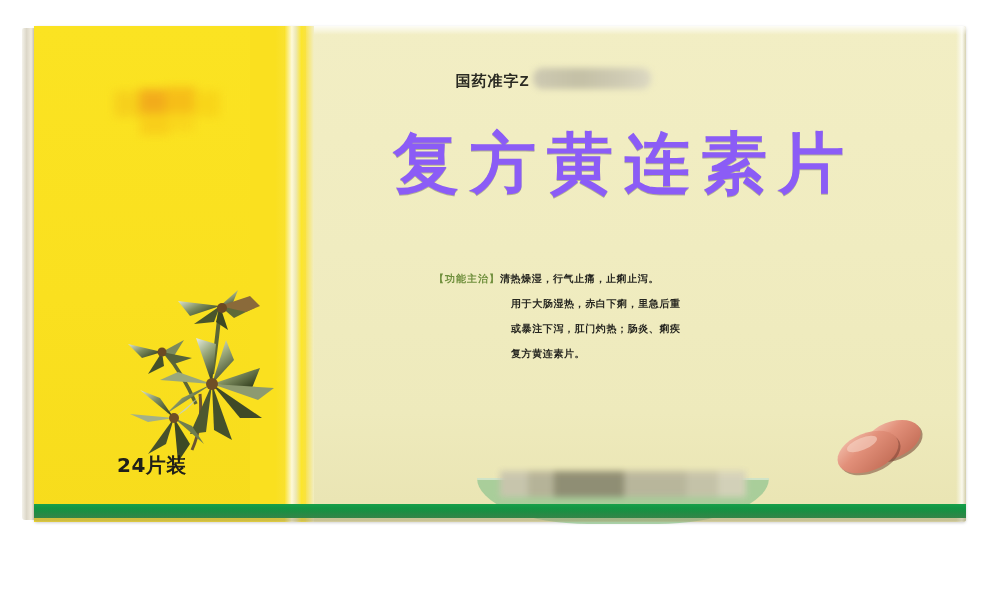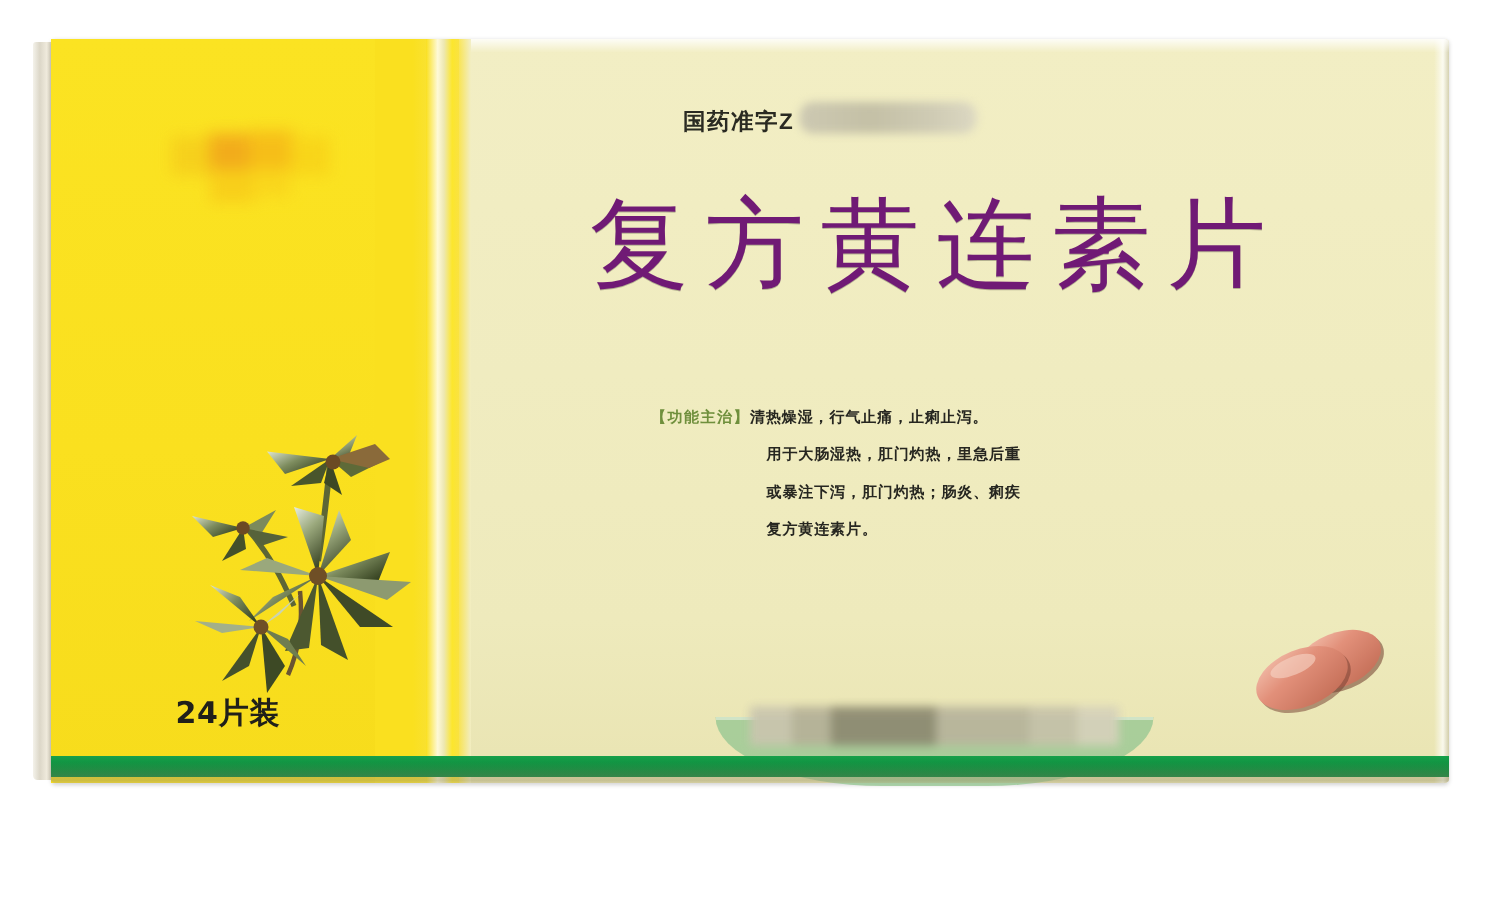--- a/index.html
+++ b/index.html
@@ -49,36 +49,36 @@
   
   .logo-mosaic{position:absolute;left:92px;top:57px;width:106px;height:52px;
        filter:blur(5px);opacity:.9;}
   .logo-mosaic i{position:absolute;display:block;}
 
   
   .plant{position:absolute;left:78px;top:228px;width:215px;height:215px;}
   .plant svg{width:100%;height:100%;display:block;}
 
   
-  .pack-size{position:absolute;left:95px;top:436px;
+  .pack-size{position:absolute;left:95px;top:426px;
        font-family:"DejaVu Sans","Liberation Sans",sans-serif;
        font-size:20px;font-weight:700;color:#20201a;letter-spacing:.5px;}
 
   
   .approval{position:absolute;left:0;top:42px;width:944px;text-align:center;
        font-size:15px;font-weight:600;color:#2a2a22;letter-spacing:1px;
        padding-left:118px;box-sizing:border-box;}
   .approval .redact{display:inline-block;vertical-align:-3px;width:118px;height:21px;
        margin-left:3px;border-radius:9px;
        background:linear-gradient(90deg,#cdc9b2,#c4c0a6 40%,#cfcbb4 75%,#dcd8c2);
        filter:blur(3px);}
 
   .title{position:absolute;left:292px;top:104px;width:620px;text-align:center;
        font-family:"DejaVu Serif","Liberation Serif",serif;
-       font-size:66px;font-weight:400;color:#701a75;
+       font-size:66px;font-weight:700;color:#8b5cf6;
        letter-spacing:11px;line-height:1.0;white-space:nowrap;
        text-shadow:0 1px 0 rgba(0,0,0,.25);}
 
   .desc{position:absolute;left:412px;top:240px;width:460px;
        font-family:"DejaVu Sans","Liberation Sans",sans-serif;
        font-size:10px;font-weight:600;color:#262620;line-height:25px;
        letter-spacing:.6px;}
   .desc .label{color:#6f8f3c;font-weight:700;letter-spacing:1px;}
   .desc .ln{display:block;}
   .desc .ln.indent{padding-left:77px;}
@@ -201,21 +201,21 @@
     <div class="pack-size">24片装</div>
 
     <div class="approval">
       <span>国药准字Z</span><span class="redact"></span>
     </div>
 
     <div class="title">复方黄连素片</div>
 
     <div class="desc">
       <span class="ln"><span class="label">【功能主治】</span><span>清热燥湿，行气止痛，止痢止泻。</span></span>
-      <span class="ln indent">用于大肠湿热，肛门灼热，里急后重</span>
+      <span class="ln indent">用于大肠湿热，赤白下痢，里急后重</span>
       <span class="ln indent">或暴注下泻，肛门灼热；肠炎、痢疾</span>
       <span class="ln indent">复方黄连素片。</span>
     </div>
 
     <div class="tablets">
       <svg viewBox="0 0 112 72" xmlns="http://www.w3.org/2000/svg">
         <defs>
           <linearGradient id="tb" x1="0.1" y1="0" x2="0.8" y2="1">
             <stop offset="0%" stop-color="#f3c0ad"></stop>
             <stop offset="40%" stop-color="#e2907a"></stop>

